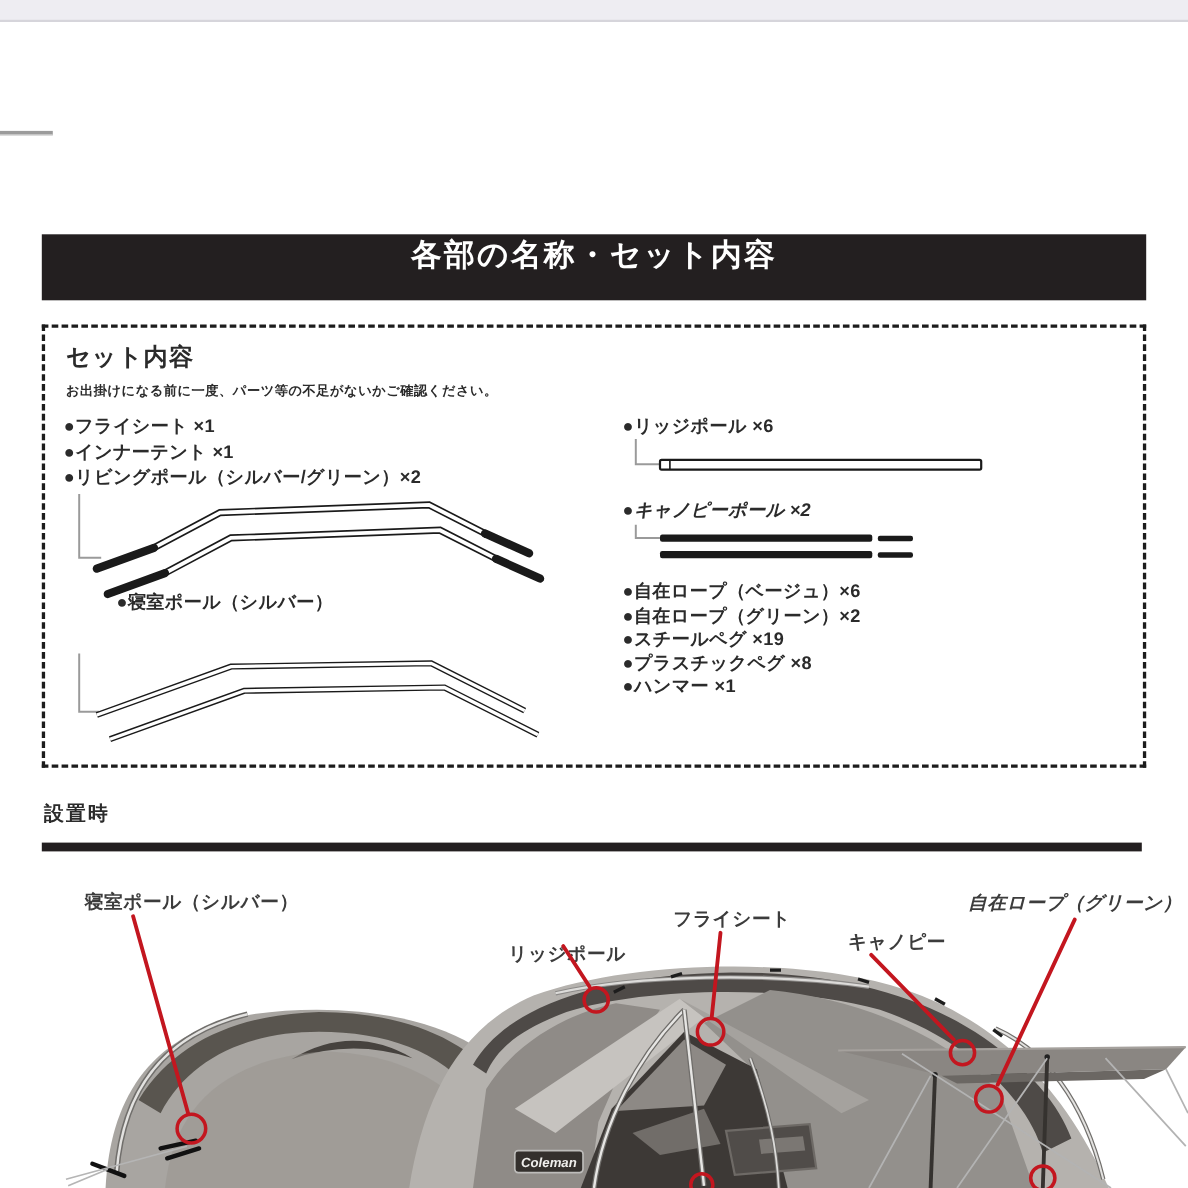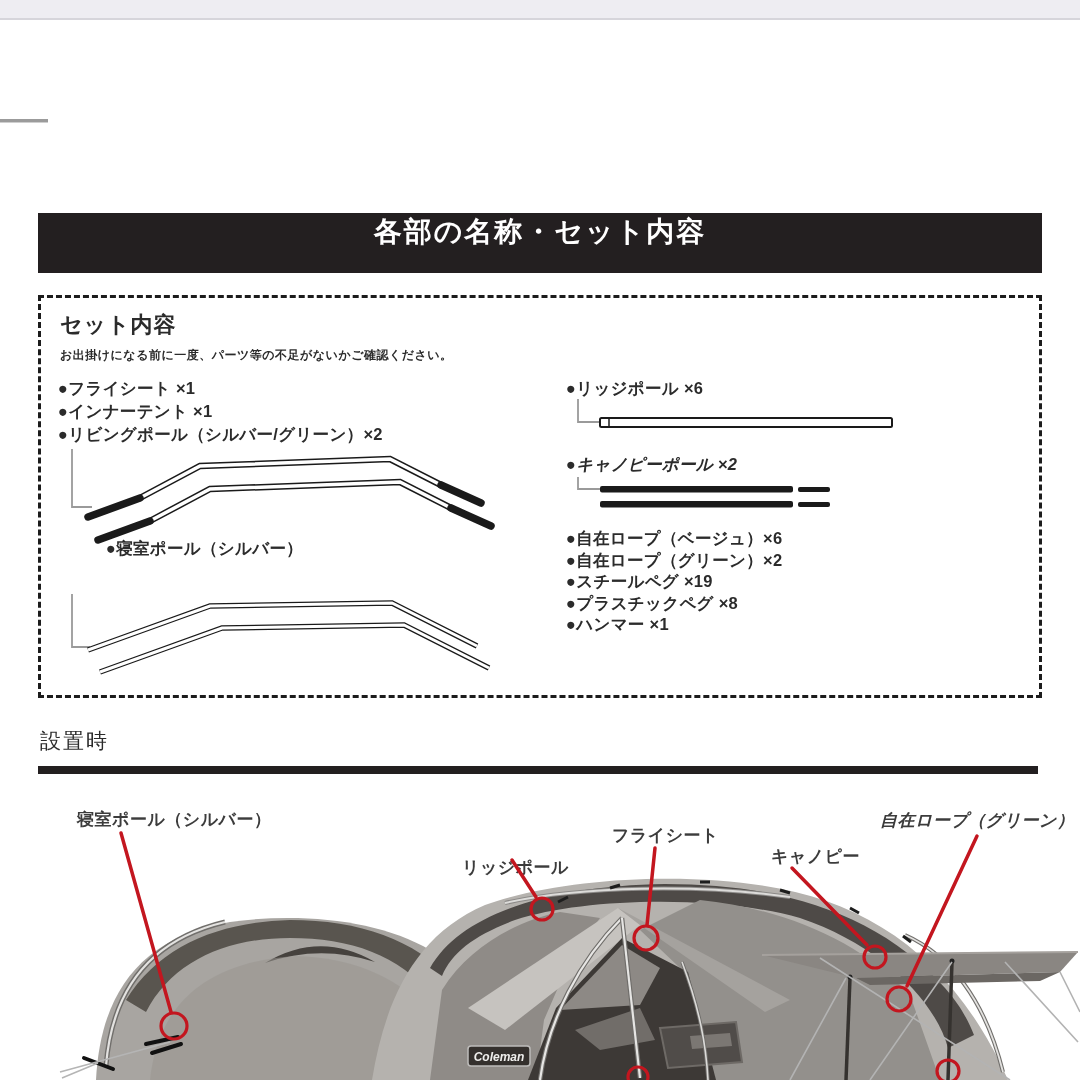--- a/index.html
+++ b/index.html
@@ -29,21 +29,21 @@
   .set-title{left:60px;top:310px;font-size:22px;font-weight:700;letter-spacing:1px;white-space:nowrap;}
   .set-note{left:60px;top:347px;font-size:12px;font-weight:700;letter-spacing:0.5px;white-space:nowrap;}
   .item{font-size:16.5px;font-weight:600;letter-spacing:0.3px;white-space:nowrap;line-height:23px;}
   .items-left{left:58px;top:377px;}
   .item-bedroom{left:58px;top:537px;margin-left:48px;}
   .item-ridge{left:566px;top:377px;}
   .item-canopy{left:566px;top:453px;font-style:italic;}
   .items-right{left:566px;top:528px;}
   .items-right .item{line-height:21.5px;}
   
-  .setup-title{left:40px;top:727px;font-size:21px;font-weight:400;letter-spacing:2px;white-space:nowrap;}
+  .setup-title{left:40px;top:727px;font-size:18px;font-weight:700;letter-spacing:2px;white-space:nowrap;}
   .setup-rule{left:38px;top:766px;width:1000px;height:8px;background:#231f20;}
   
   .lbl{position:absolute;font-size:17px;font-weight:600;color:#3c3c3c;letter-spacing:0.5px;white-space:nowrap;}
   .lbl-bedroom{left:57px;top:808px;margin-left:20px;}
   .lbl-ridge{left:462px;top:836px;margin-top:20px;}
   .lbl-fly{left:612px;top:824px;}
   .lbl-canopy{left:771px;top:845px;}
   .lbl-rope{left:880px;top:809px;font-style:italic;}
   svg.artwork{position:absolute;left:0;top:0;pointer-events:none;}
 </style>

